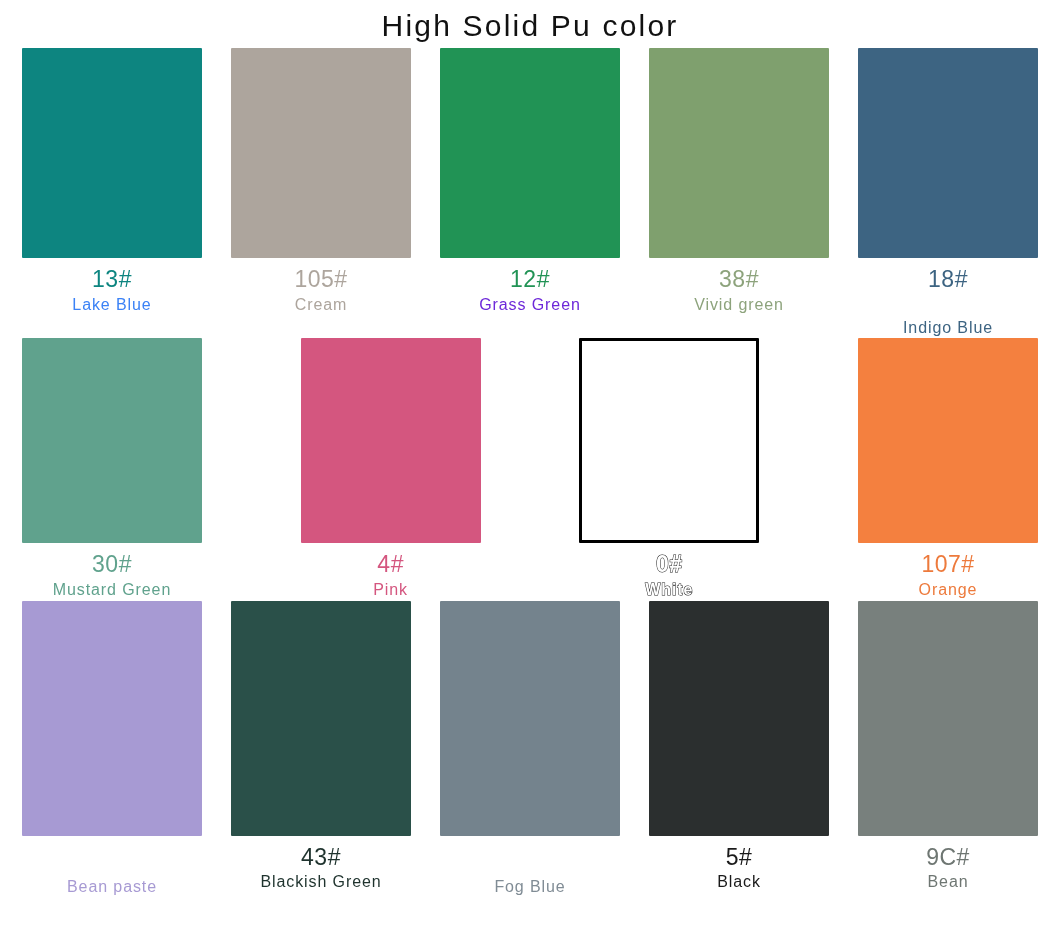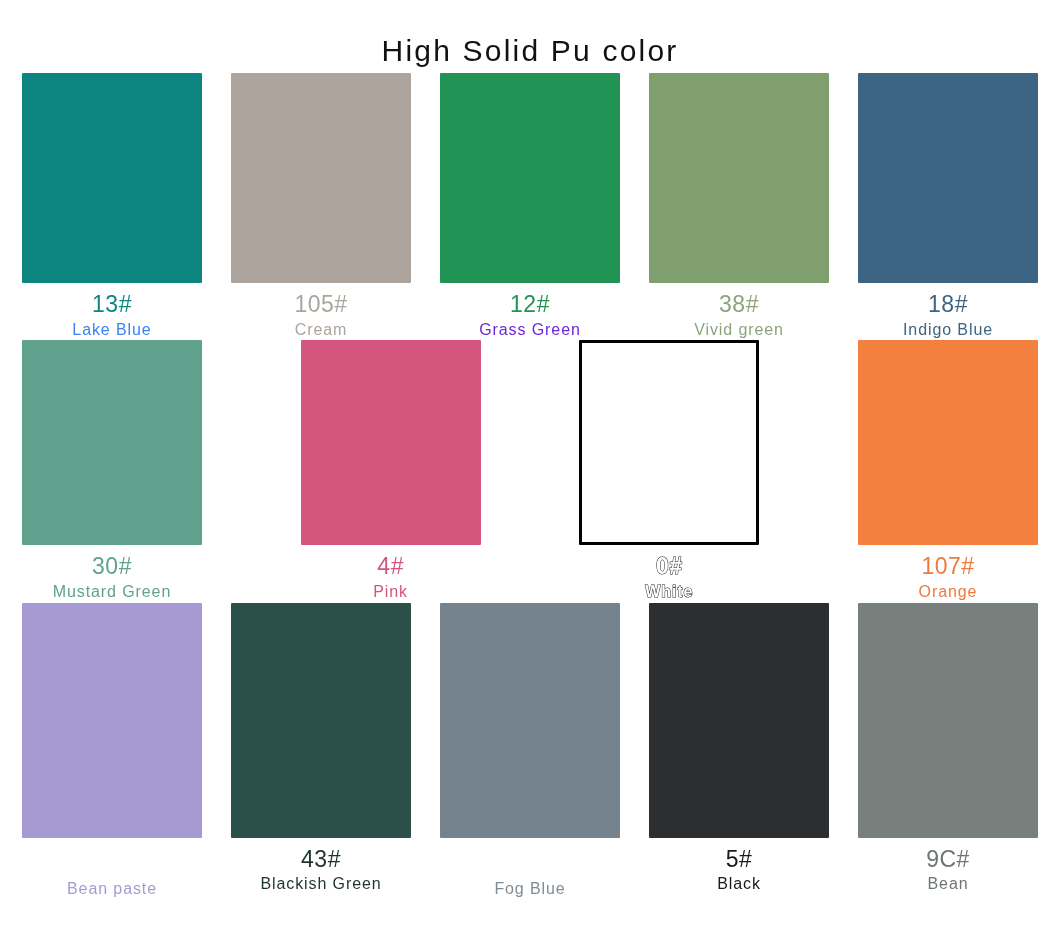--- a/index.html
+++ b/index.html
@@ -24,21 +24,21 @@
     background: #ffffff;
   }
 
   
   .title {
     text-align: center;
     font-size: 30px;
     font-weight: 400;
     letter-spacing: 2.2px;
     color: #111111;
-    padding-top: 33px;
+    padding-top: 8px;
     padding-bottom: 4px;
     line-height: 1.2;
   }
 
   
   .swatch-grid {
     width: 1060px;
     padding: 0 22px;
   }
 
@@ -139,21 +139,21 @@
           <div class="chip" style="background: rgb(127, 160, 110); height: 210px;"></div>
           <div class="labels">
             <div class="code" style="color: rgb(141, 163, 124);">38#</div>
             <div class="name" style="color: rgb(141, 163, 124);">Vivid green</div>
           </div>
         </div>
         <div class="swatch-cell">
           <div class="chip" style="background: rgb(61, 100, 130); height: 210px;"></div>
           <div class="labels">
             <div class="code" style="color: rgb(61, 100, 130);">18#</div>
-            <div class="name" style="color: rgb(61, 100, 130);">Indigo Blue</div>
+            <div class="name" style="color: rgb(61, 100, 130); margin-top: 23px;">Indigo Blue</div>
           </div>
         </div>
       </div>
     <div class="swatch-row row-2">
         <div class="swatch-cell">
           <div class="chip" style="background: rgb(96, 162, 141); height: 205px;"></div>
           <div class="labels">
             <div class="code" style="color: rgb(96, 162, 141);">30#</div>
             <div class="name" style="color: rgb(96, 162, 141);">Mustard Green</div>
           </div>

